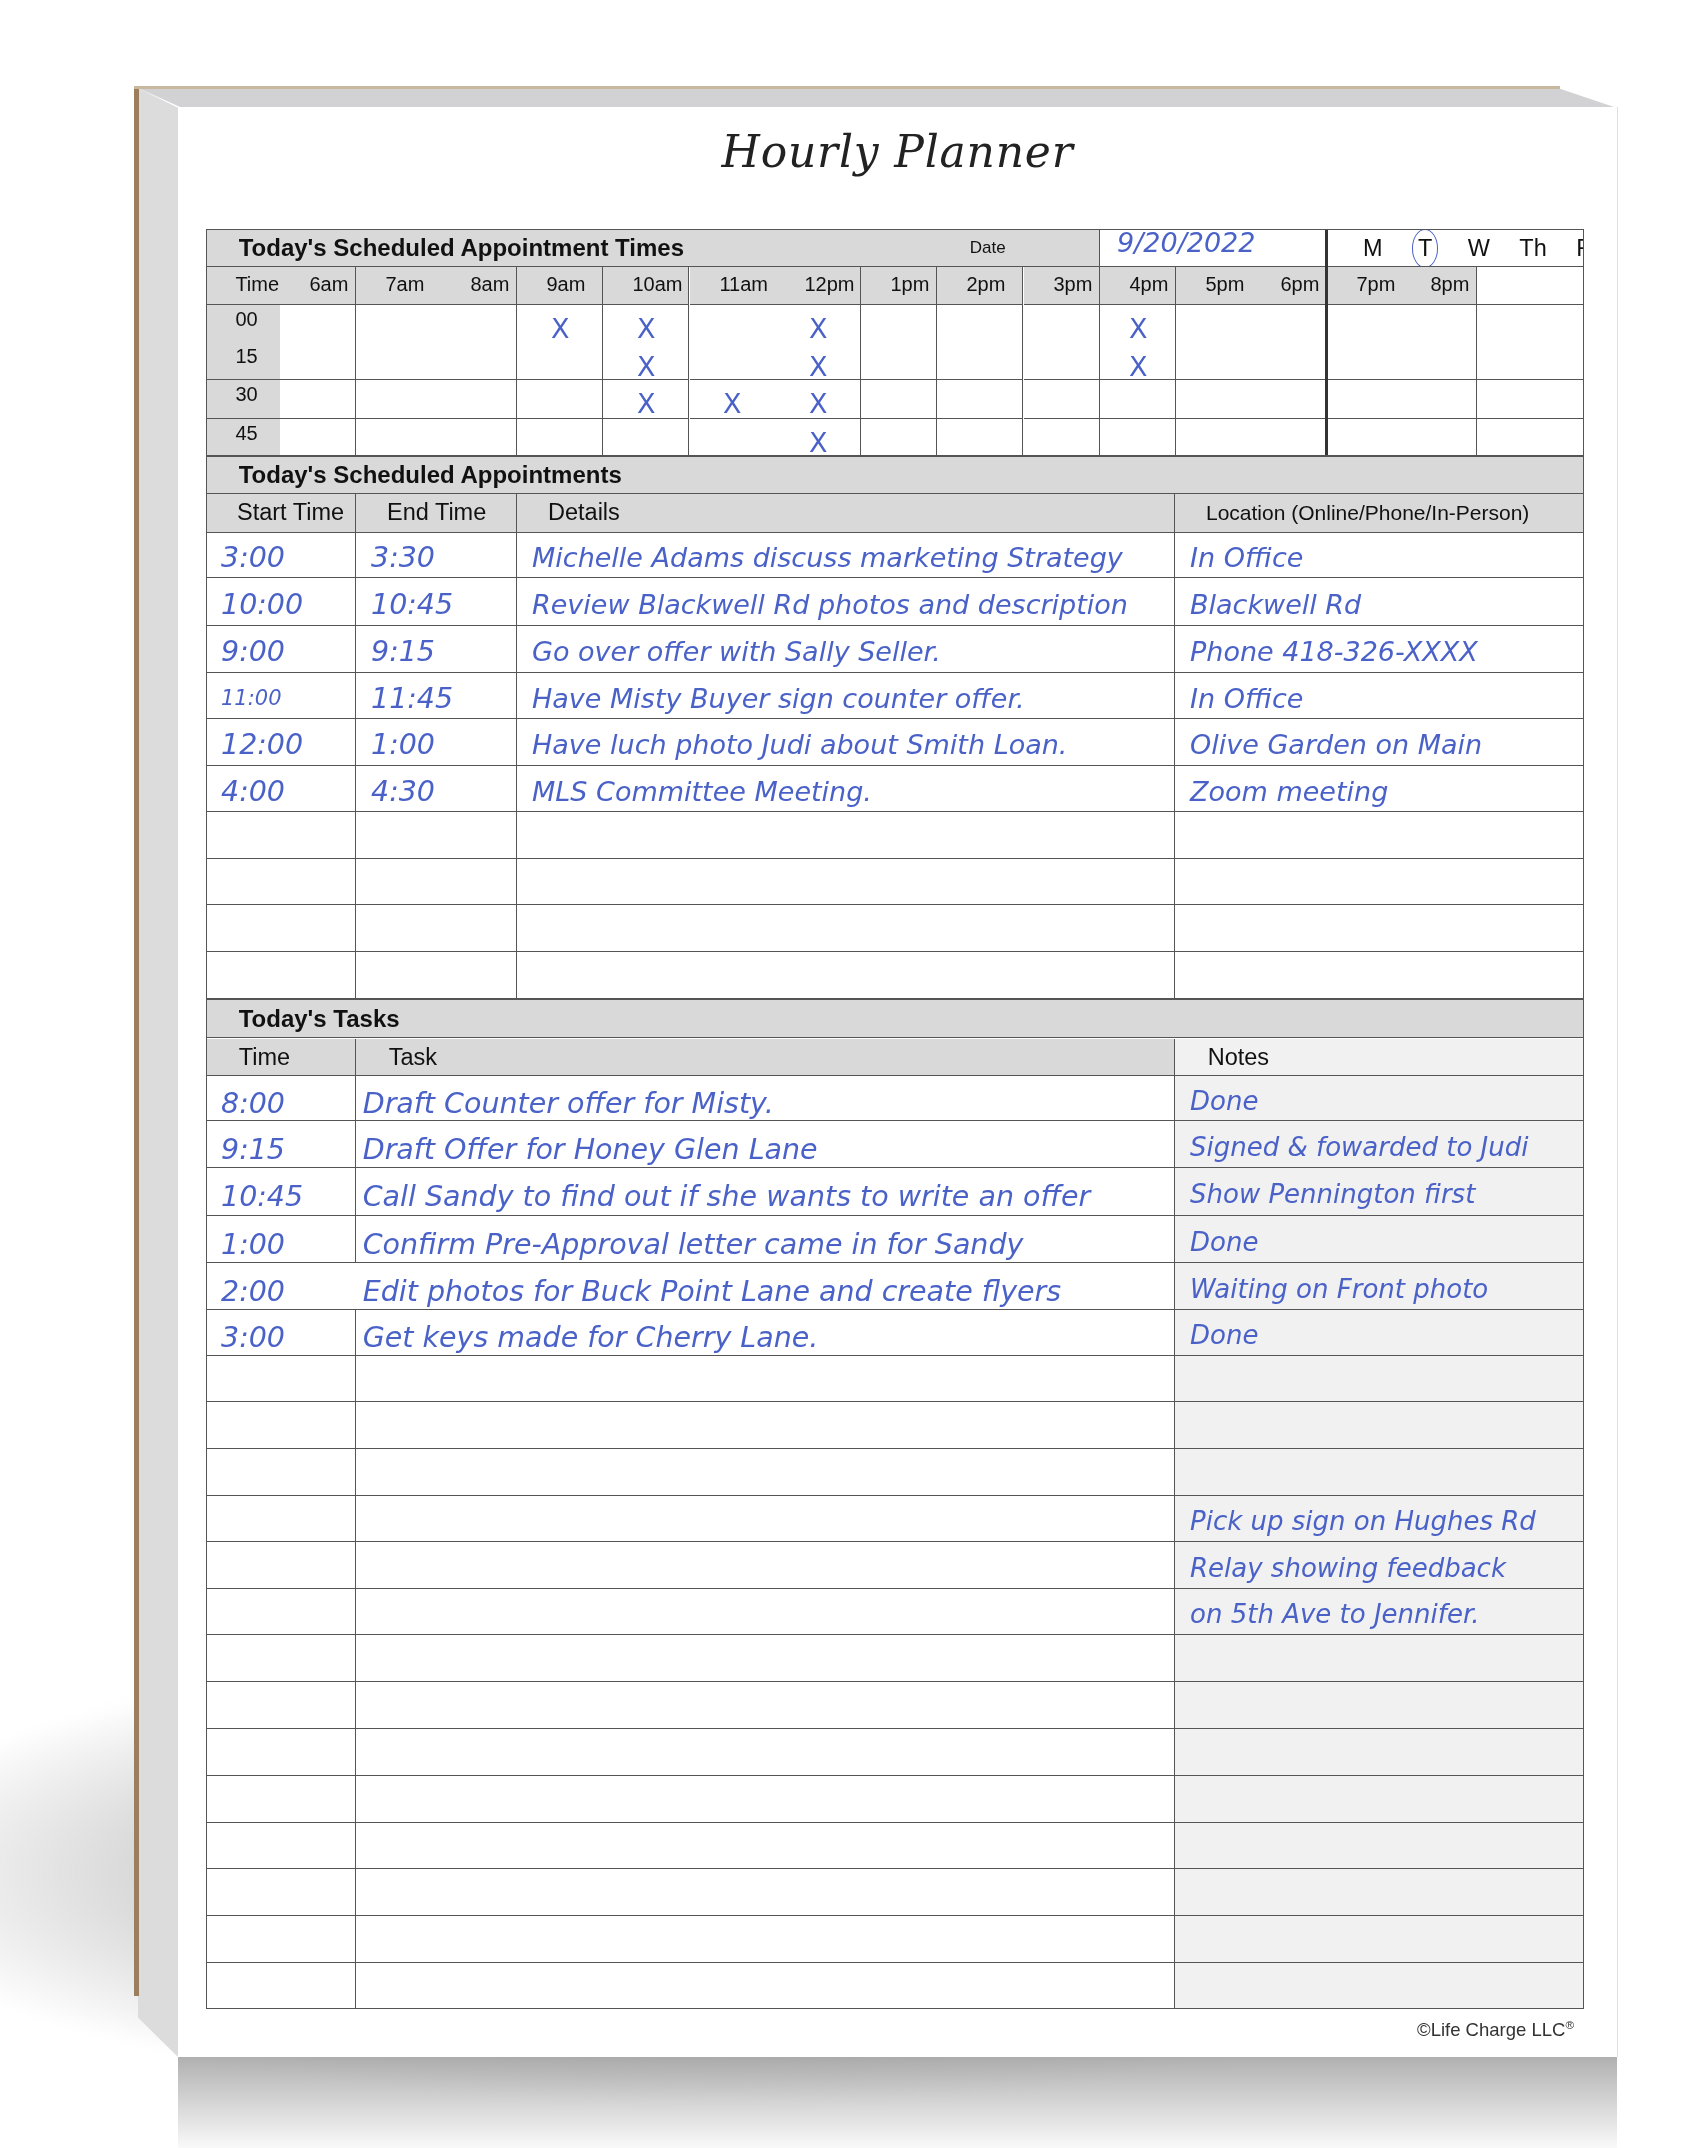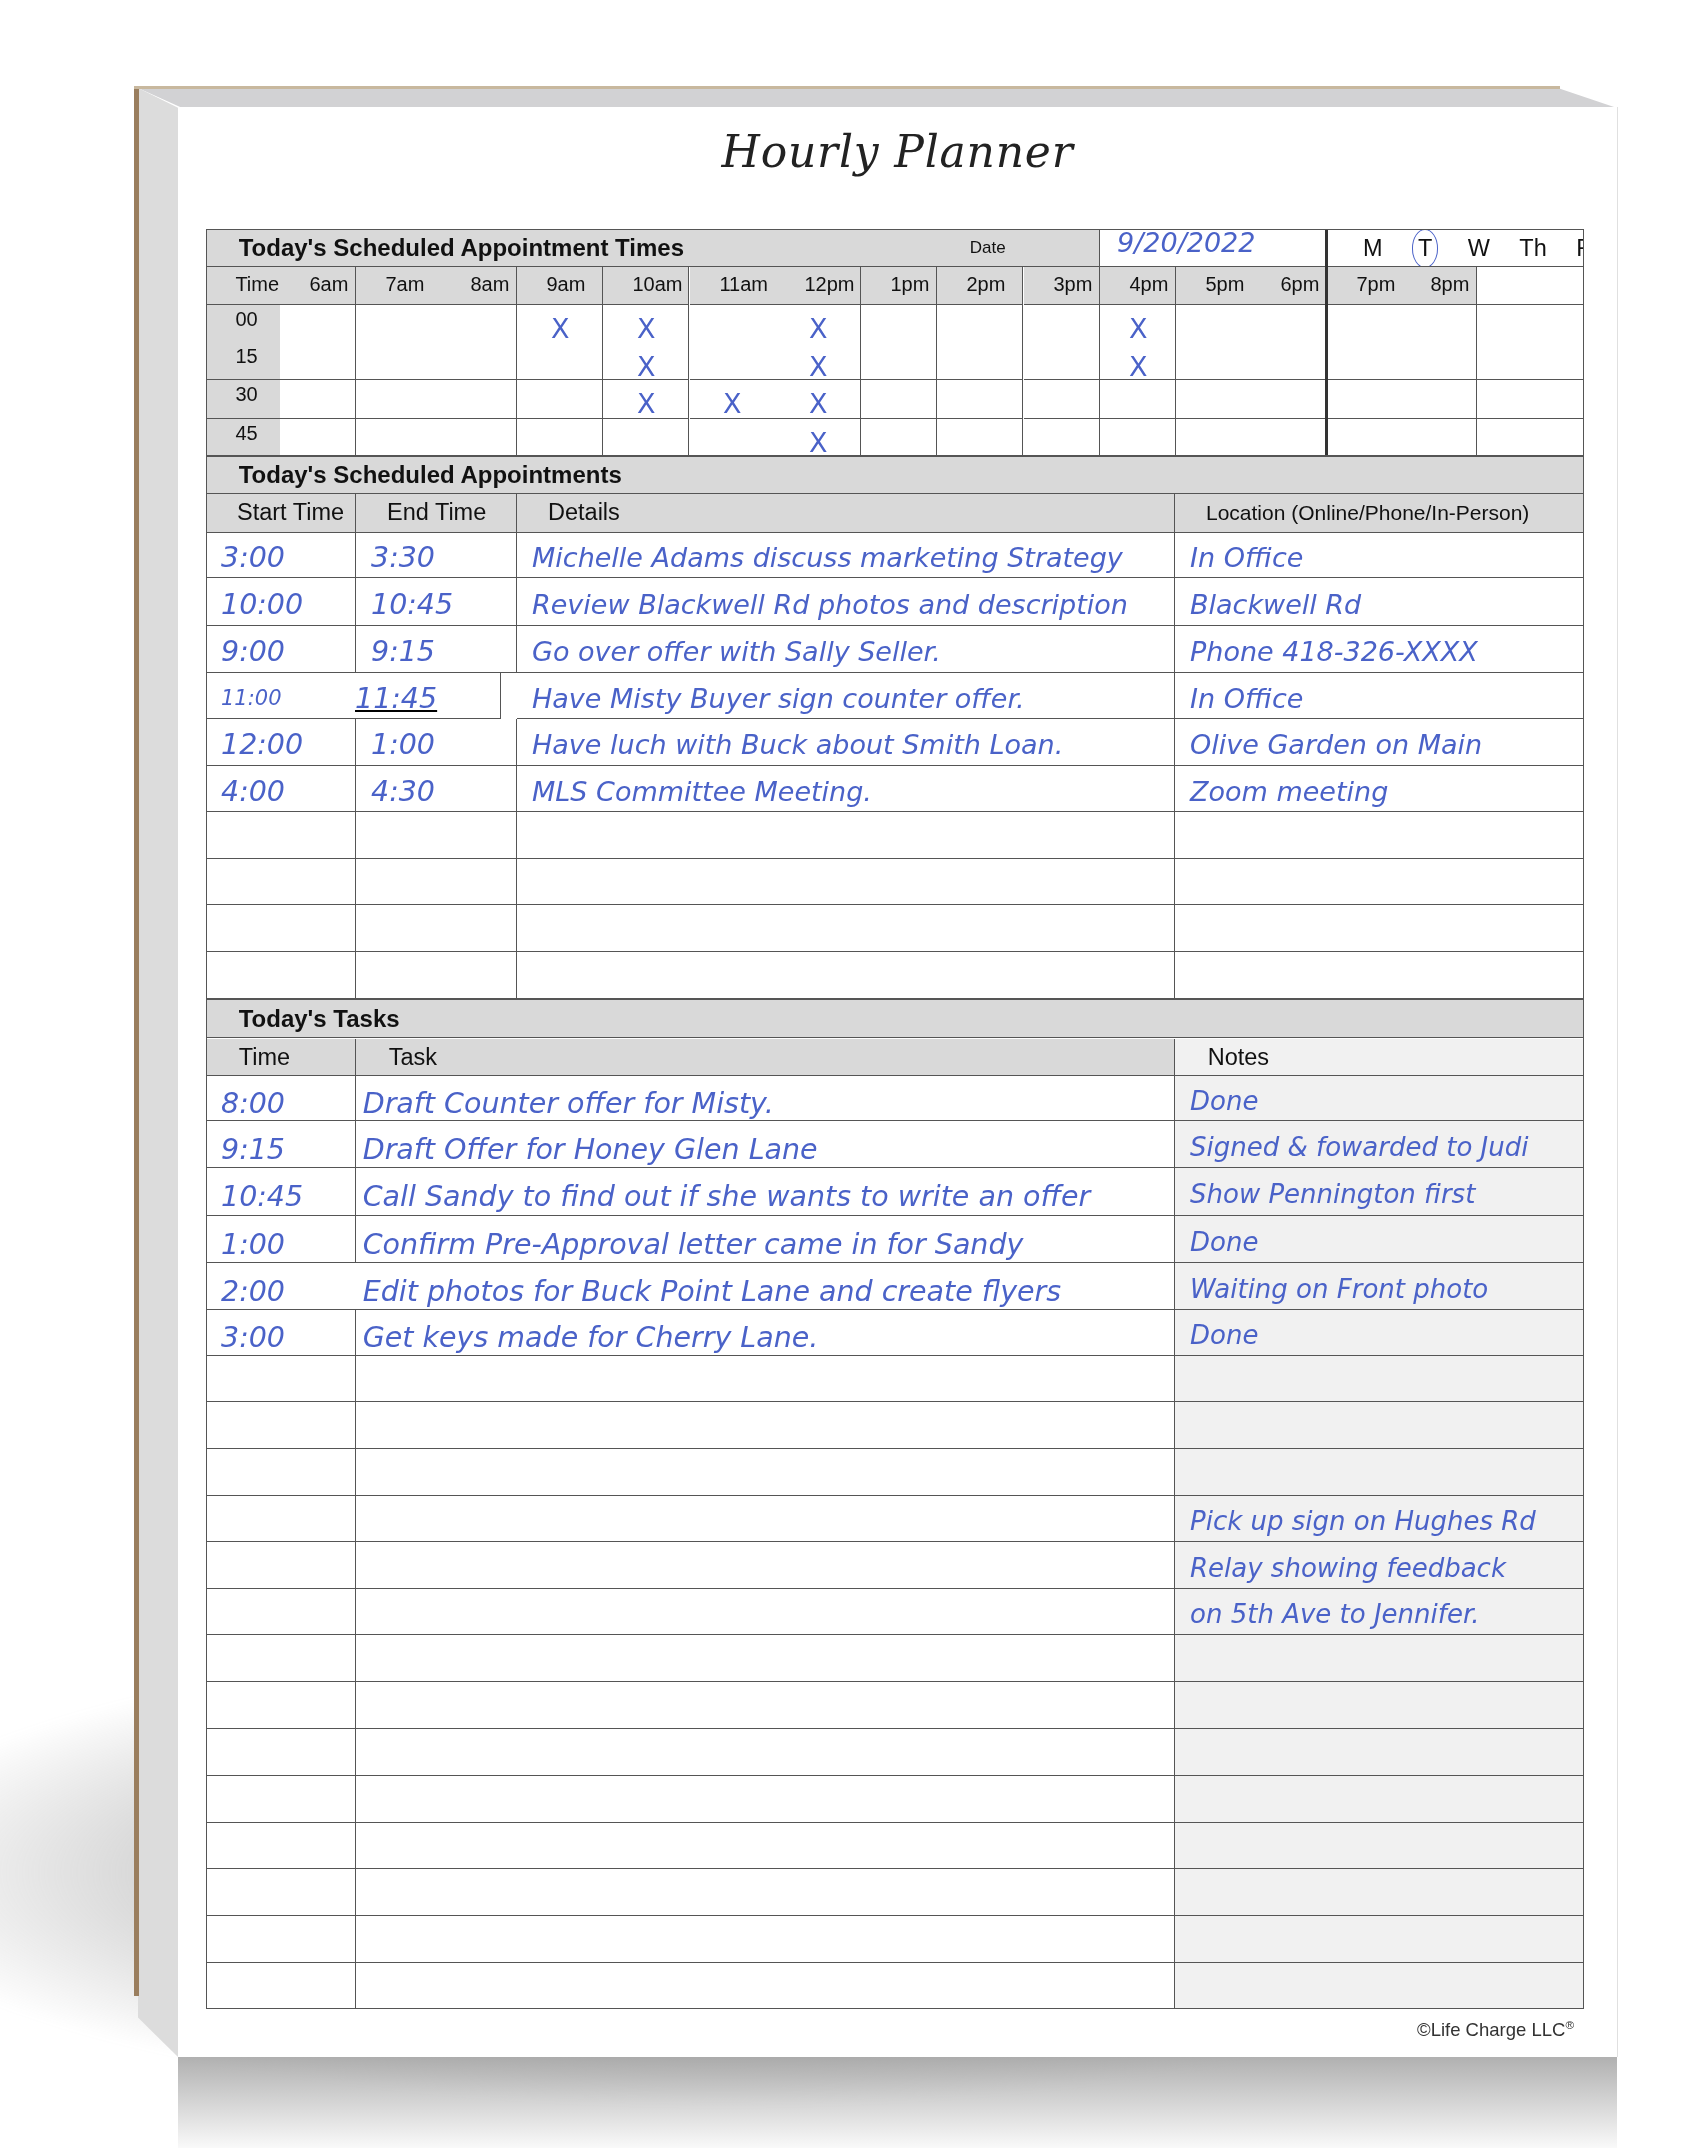--- a/index.html
+++ b/index.html
@@ -280,37 +280,37 @@
     </div>
     <div class="cell wh" style="left: 517px; top: 626px; width: 658px; height: 47px;">
       <span class="hand" style="display:block;font-size:27px;padding-left:15px;line-height:52px">Go over offer with Sally Seller.</span>
     </div>
     <div class="cell wh" style="left: 1175px; top: 626px; width: 409px; height: 47px;">
       <span class="hand" style="display:block;font-size:27px;padding-left:15px;line-height:52px">Phone 418-326-XXXX</span>
     </div>
     <div class="cell wh" style="left: 206px; top: 673px; width: 150px; height: 46px;">
       <span class="hand" style="display:block;font-size:21px;padding-left:15px;line-height:51px">11:00</span>
     </div>
-    <div class="cell wh" style="left: 340px; top: 673px; width: 161px; height: 46px; text-decoration: underline;">
+    <div class="cell wh" style="left: 356px; top: 673px; width: 161px; height: 46px;">
       <span class="hand" style="display:block;font-size:28.5px;padding-left:15px;line-height:51px">11:45</span>
     </div>
     <div class="cell wh" style="left: 517px; top: 673px; width: 658px; height: 46px;">
       <span class="hand" style="display:block;font-size:27px;padding-left:15px;line-height:51px">Have Misty Buyer sign counter offer.</span>
     </div>
     <div class="cell wh" style="left: 1175px; top: 673px; width: 409px; height: 46px;">
       <span class="hand" style="display:block;font-size:27px;padding-left:15px;line-height:51px">In Office</span>
     </div>
     <div class="cell wh" style="left: 206px; top: 719px; width: 150px; height: 47px;">
       <span class="hand" style="display:block;font-size:28.5px;padding-left:15px;line-height:52px">12:00</span>
     </div>
     <div class="cell wh" style="left: 356px; top: 719px; width: 161px; height: 47px;">
       <span class="hand" style="display:block;font-size:28.5px;padding-left:15px;line-height:52px">1:00</span>
     </div>
     <div class="cell wh" style="left: 517px; top: 719px; width: 658px; height: 47px;">
-      <span class="hand" style="display:block;font-size:27px;padding-left:15px;line-height:52px">Have luch with Buck about Smith Loan.</span>
+      <span class="hand" style="display:block;font-size:27px;padding-left:15px;line-height:52px">Have luch photo Judi about Smith Loan.</span>
     </div>
     <div class="cell wh" style="left: 1175px; top: 719px; width: 409px; height: 47px;">
       <span class="hand" style="display:block;font-size:27px;padding-left:15px;line-height:52px">Olive Garden on Main</span>
     </div>
     <div class="cell wh" style="left: 206px; top: 766px; width: 150px; height: 46px;">
       <span class="hand" style="display:block;font-size:28.5px;padding-left:15px;line-height:51px">4:00</span>
     </div>
     <div class="cell wh" style="left: 356px; top: 766px; width: 161px; height: 46px;">
       <span class="hand" style="display:block;font-size:28.5px;padding-left:15px;line-height:51px">4:30</span>
     </div>

